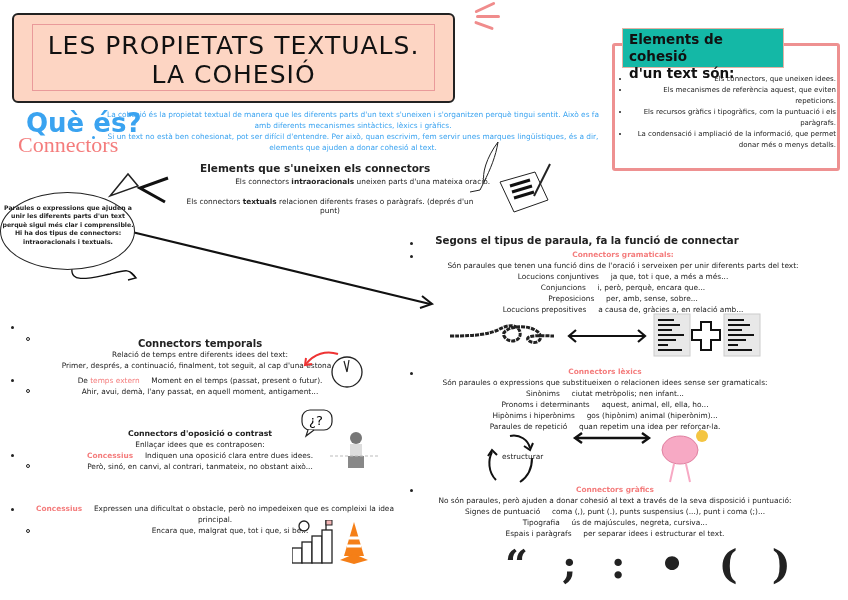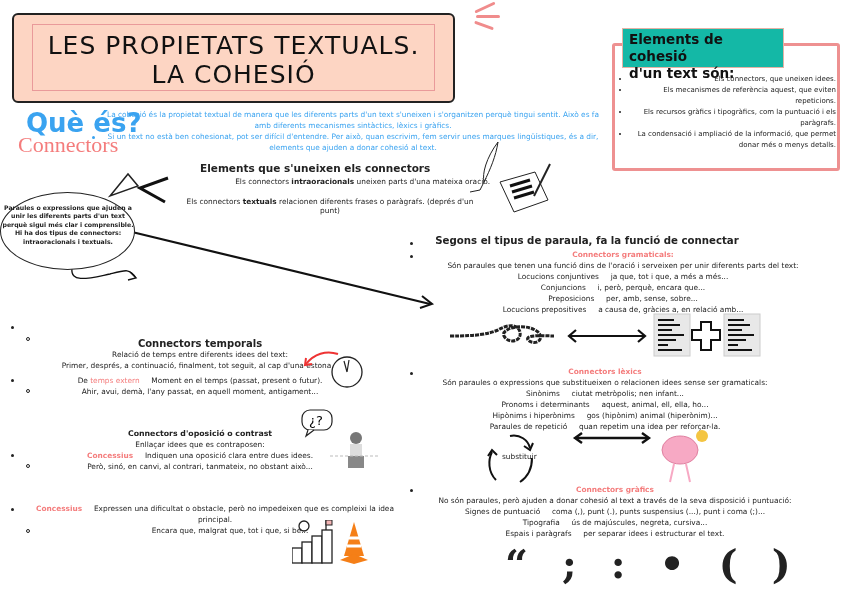--- a/index.html
+++ b/index.html
@@ -196,21 +196,21 @@
   <path d="M44 16 L 50 20 L 53 13" fill="none" stroke="#111" stroke-width="2"></path>
   <path d="M16 50 C 8 42, 8 30, 12 22" fill="none" stroke="#111" stroke-width="2"></path>
   <path d="M8 26 L 12 20 L 17 25" fill="none" stroke="#111" stroke-width="2"></path>
   <path d="M52 28 C 52 40, 46 48, 40 52" fill="none" stroke="#111" stroke-width="2"></path>
   <path d="M96 8 L 168 8" stroke="#111" stroke-width="2.4"></path>
   <path d="M102 3 L 95 8 L 102 13 M162 3 L 169 8 L 162 13" fill="none" stroke="#111" stroke-width="2.4"></path>
   <ellipse cx="200" cy="20" rx="18" ry="14" fill="#f7a9c4" stroke="#e080a0"></ellipse>
   <path d="M194 34 L 190 52 M206 34 L 210 52" stroke="#f7a9c4" stroke-width="2"></path>
   <circle cx="222" cy="6" r="6" fill="#f4c542"></circle>
 </svg>
-<div class="abs" style="left:502px;top:452px;font-size:7.4px;">substituir</div>
+<div class="abs" style="left:502px;top:452px;font-size:7.4px;">estructurar</div>
 
 <div class="bullet" style="left:410px;top:489px;"></div>
 <div class="abs sec c" style="left:430px;top:484px;width:370px;">
   <div class="red" style="font-weight:bold;">Connectors gràfics</div>
   <div>No són paraules, però ajuden a donar cohesió al text a través de la seva disposició i puntuació:</div>
   <div><span>Signes de puntuació</span>&nbsp;&nbsp;&nbsp;&nbsp;&nbsp;<span>coma (,), punt (.), punts suspensius (...), punt i coma (;)...</span></div>
   <div><span>Tipografia</span>&nbsp;&nbsp;&nbsp;&nbsp;&nbsp;<span>ús de majúscules, negreta, cursiva...</span></div>
   <div><span>Espais i paràgrafs</span>&nbsp;&nbsp;&nbsp;&nbsp;&nbsp;<span>per separar idees i estructurar el text.</span></div>
 </div>
 <div class="abs quote-glyphs">“ ; : • ( ) ,</div>

